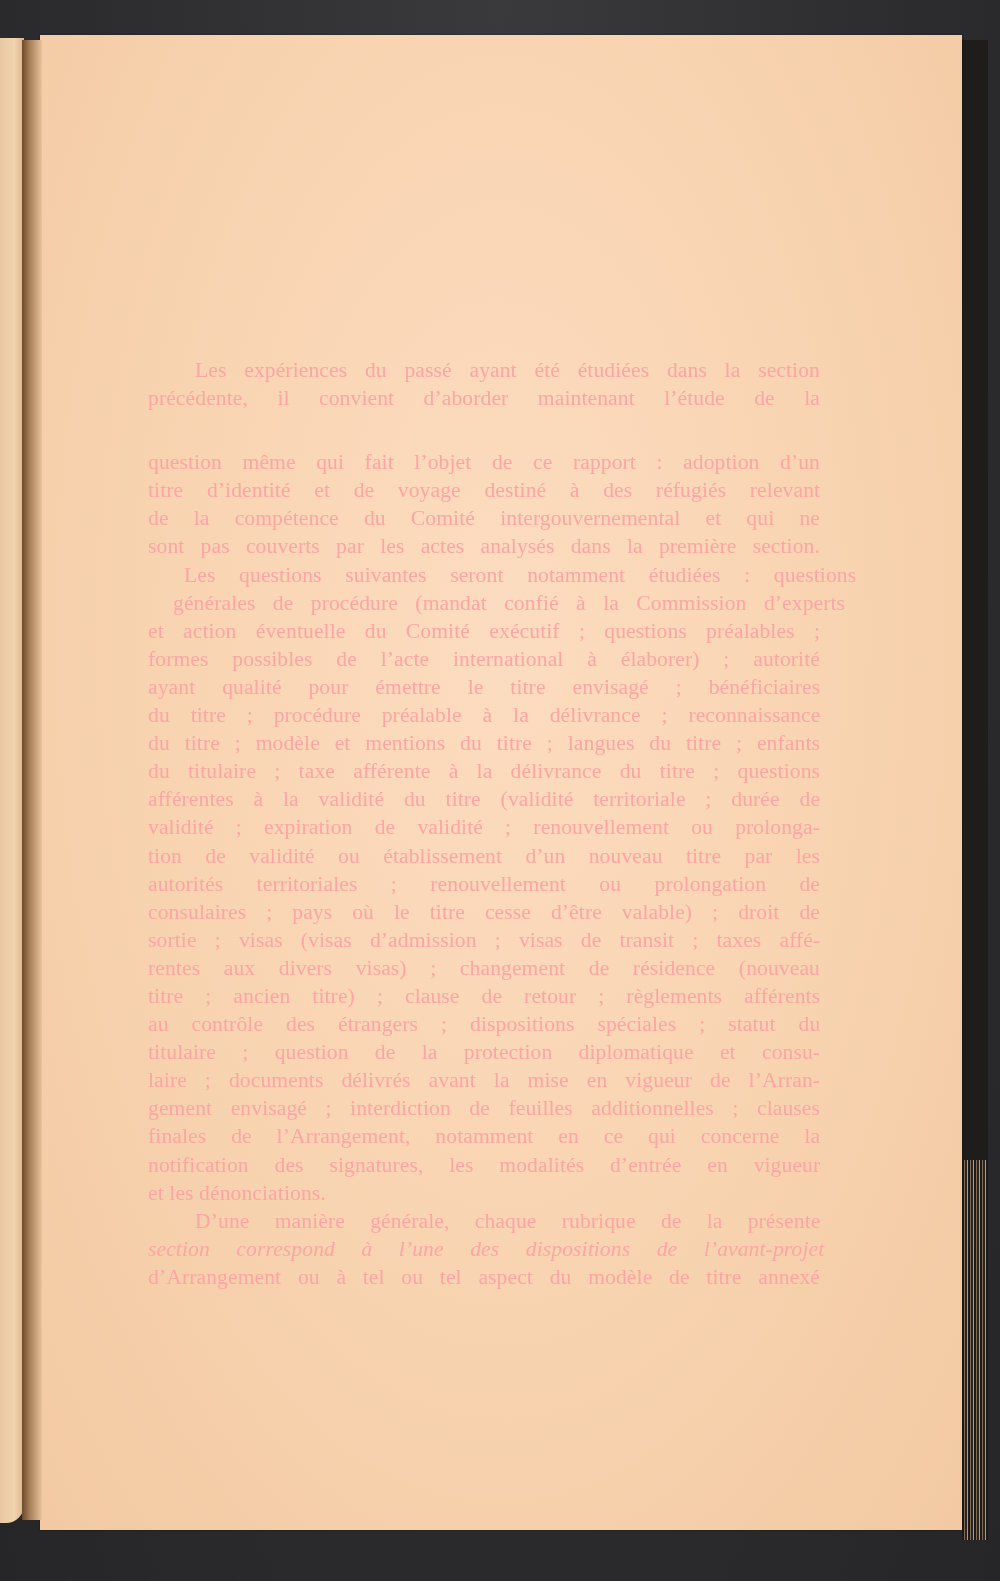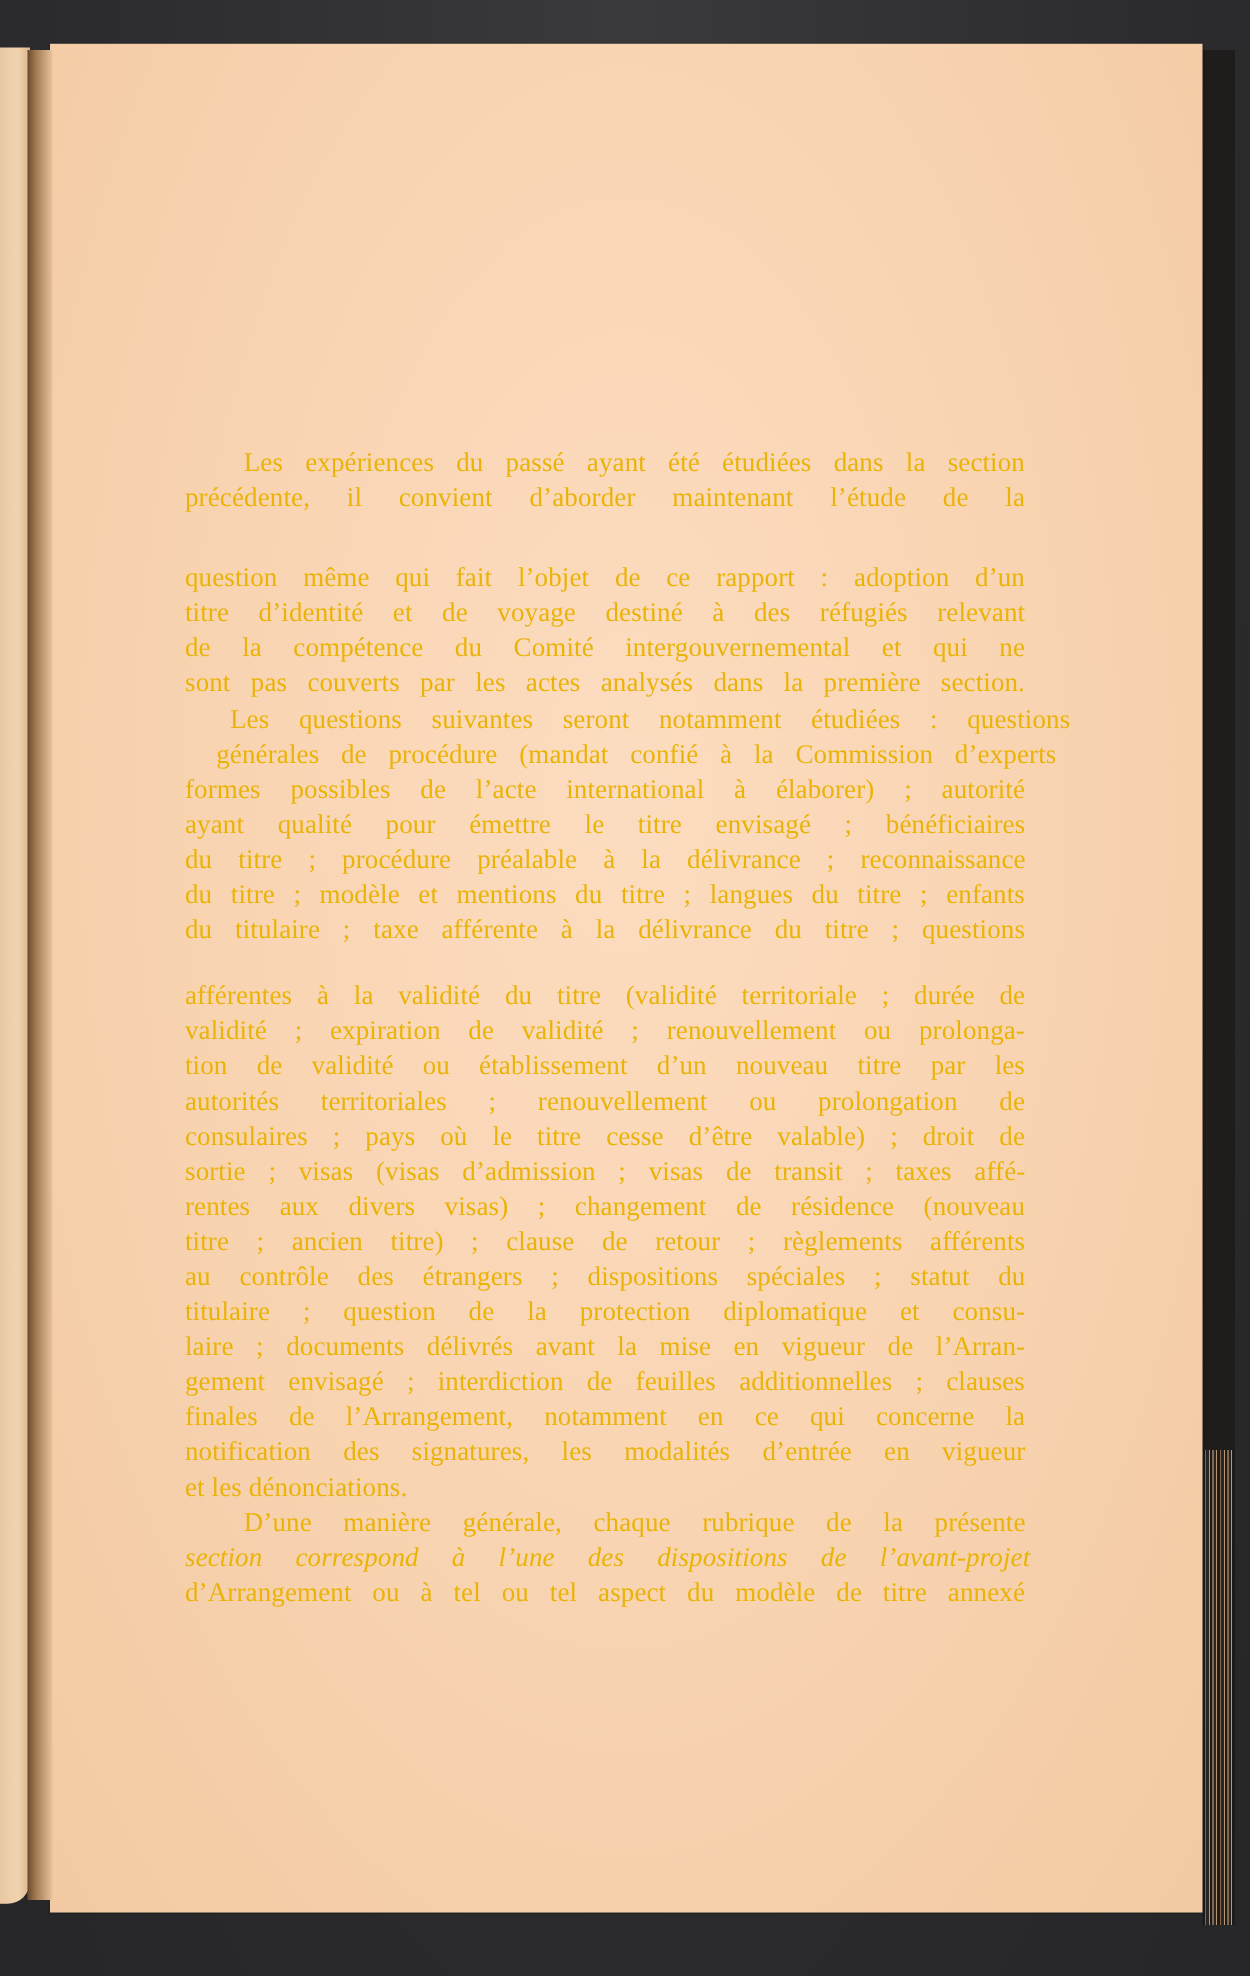--- a/index.html
+++ b/index.html
@@ -51,21 +51,21 @@
     .stack-edges.top-part {
       top: 40px; height: 1120px;
       background: #1f1d1c;
       opacity: 1;
     }
     .text-block {
       position: absolute;
       left: 148px;
       top: 356px;
       width: 672px;
-      color: #eab308;
+      color: #fca5a5;
       font-size: 21.6px;
       line-height: 28.1px;
       text-align: justify;
       letter-spacing: 0.1px;
     }
     .text-block p {
       margin: 0;
       text-indent: 47px;
       text-align: justify;
     }
@@ -94,26 +94,27 @@
 <div class="text-block">
   <p class="para-1" style="text-indent:0">
     <span class="line indent" style="display: block; word-spacing: 12.2222px;">Les expériences du passé ayant été étudiées dans la section</span>
     <span class="line" style="display: block; word-spacing: 23.8571px;">précédente, il convient d’aborder maintenant l’étude de la</span>
     <span class="line" style="display: block; word-spacing: 15px; margin-top: 36px;">question même qui fait l’objet de ce rapport : adoption d’un</span>
     <span class="line" style="display: block; word-spacing: 18.1111px;">titre d’identité et de voyage destiné à des réfugiés relevant</span>
     <span class="line" style="display: block; word-spacing: 19.625px;">de la compétence du Comité intergouvernemental et qui ne</span>
     <span class="line" style="display: block; word-spacing: 10.7px;">sont pas couverts par les actes analysés dans la première section.</span>
     <span class="line" style="display: block; word-spacing: 18.1429px; margin-left: 36px;">Les questions suivantes seront notamment étudiées : questions</span>
     <span class="line" style="display: block; word-spacing: 11.875px; margin-left: 25px;">générales de procédure (mandat confié à la Commission d’experts</span>
+    <span class="line" style="display: block; word-spacing: 13.7778px;">et action éventuelle du Comité exécutif ; questions préalables ;</span>
     <span class="line" style="display: block; word-spacing: 18.25px;">formes possibles de l’acte international à élaborer) ; autorité</span>
     <span class="line" style="display: block; word-spacing: 21.375px;">ayant qualité pour émettre le titre envisagé ; bénéficiaires</span>
     <span class="line" style="display: block; word-spacing: 15.3333px;">du titre ; procédure préalable à la délivrance ; reconnaissance</span>
     <span class="line" style="display: block; word-spacing: 9.30769px;">du titre ; modèle et mentions du titre ; langues du titre ; enfants</span>
     <span class="line" style="display: block; word-spacing: 12.7273px;">du titulaire ; taxe afférente à la délivrance du titre ; questions</span>
-    <span class="line" style="display: block; word-spacing: 14.3px; margin-top: 25px;">afférentes à la validité du titre (validité territoriale ; durée de</span>
+    <span class="line" style="display: block; word-spacing: 14.3px;">afférentes à la validité du titre (validité territoriale ; durée de</span>
     <span class="line" style="display: block; word-spacing: 16.625px;">validité ; expiration de validité ; renouvellement ou prolonga-</span>
     <span class="line" style="display: block; word-spacing: 17.7778px;">tion de validité ou établissement d’un nouveau titre par les</span>
     <span class="line" style="display: block; word-spacing: 27.8333px;">autorités territoriales ; renouvellement ou prolongation de</span>
     <span class="line" style="display: block; word-spacing: 14.4545px;">consulaires ; pays où le titre cesse d’être valable) ; droit de</span>
     <span class="line" style="display: block; word-spacing: 12.6364px;">sortie ; visas (visas d’admission ; visas de transit ; taxes affé-</span>
     <span class="line" style="display: block; word-spacing: 18px;">rentes aux divers visas) ; changement de résidence (nouveau</span>
     <span class="line" style="display: block; word-spacing: 16.5px;">titre ; ancien titre) ; clause de retour ; règlements afférents</span>
     <span class="line" style="display: block; word-spacing: 17.4444px;">au contrôle des étrangers ; dispositions spéciales ; statut du</span>
     <span class="line" style="display: block; word-spacing: 20.75px;">titulaire ; question de la protection diplomatique et consu-</span>
     <span class="line" style="display: block; word-spacing: 12.5px;">laire ; documents délivrés avant la mise en vigueur de l’Arran-</span>

